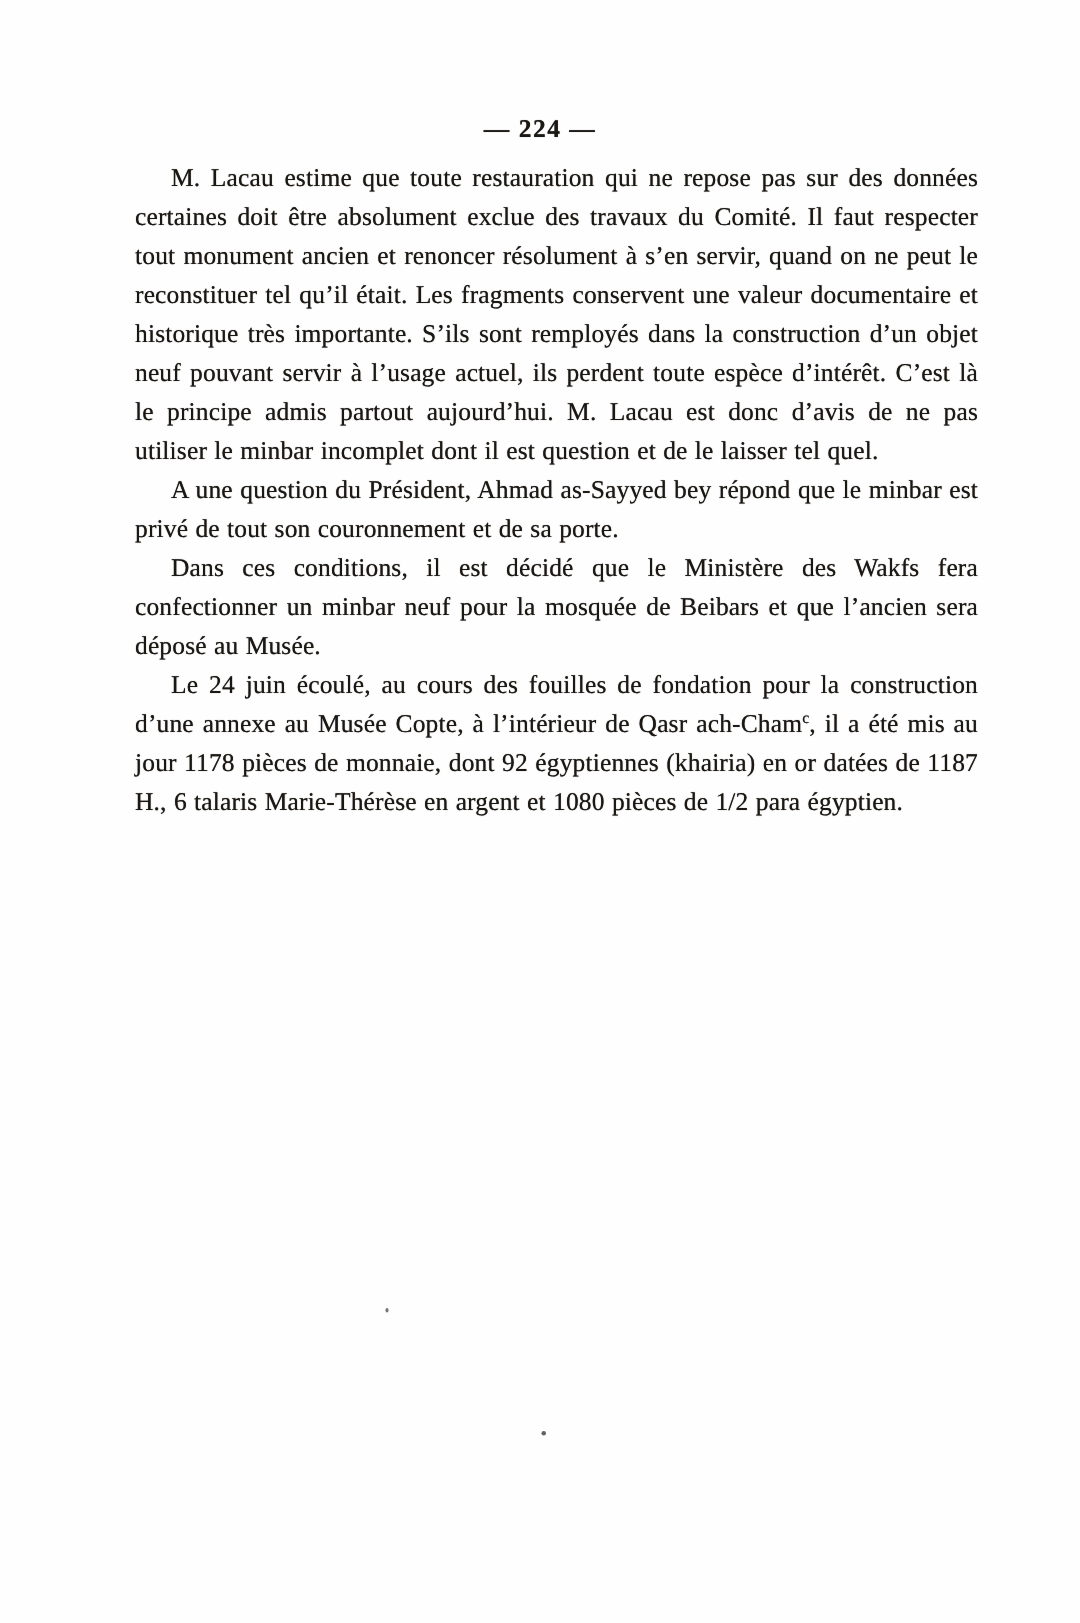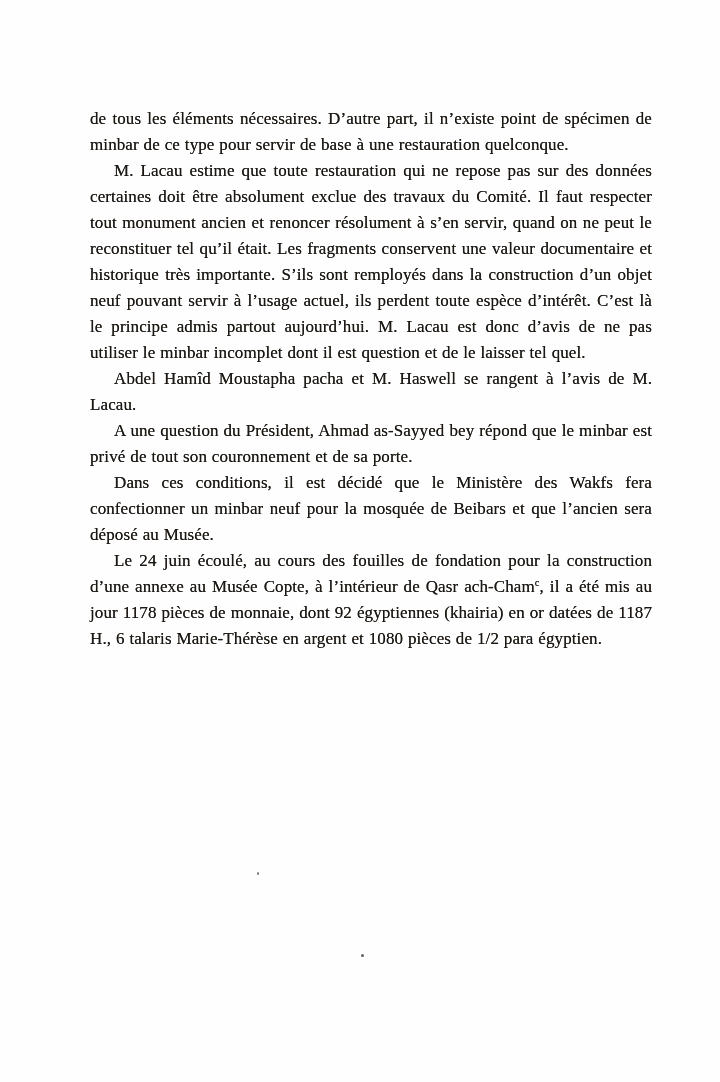--- a/index.html
+++ b/index.html
@@ -81,29 +81,28 @@
     width: 3px;
     height: 3px;
     opacity: 0.85;
   }
 </style>
 </head>
 <body>
 
 <div class="page">
 
+  <div class="page-number">— 224 —</div>
 
   <div class="content">
 
-    <p class="para noindent"><span>de tous les éléments nécessaires. D’autre part, il n’existe point de spécimen de minbar de ce type pour servir de base à une restauration quelconque.</span></p>
 
 
     <p class="para"><span>M. Lacau estime que toute restauration qui ne repose pas sur des données certaines doit être absolument exclue des travaux du Comité. Il faut respecter tout monument ancien et renoncer résolument à s’en servir, quand on ne peut le reconstituer tel qu’il était. Les fragments conservent une valeur documentaire et historique très importante. S’ils sont remployés dans la construction d’un objet neuf pouvant servir à l’usage actuel, ils perdent toute espèce d’intérêt. C’est là le principe admis partout aujourd’hui. M. Lacau est donc d’avis de ne pas utiliser le minbar incomplet dont il est question et de le laisser tel quel.</span></p>
 
-    <p class="para"><span>Abdel Hamîd Moustapha pacha et M. Haswell se rangent à l’avis de M. Lacau.</span></p>
 
     <p class="para"><span>A une question du Président, Ahmad as-Sayyed bey répond que le minbar est privé de tout son couronnement et de sa porte.</span></p>
 
     <p class="para"><span>Dans ces conditions, il est décidé que le Ministère des Wakfs fera confectionner un minbar neuf pour la mosquée de Beibars et que l’ancien sera déposé au Musée.</span></p>
 
 
     <p class="para"><span>Le 24 juin écoulé, au cours des fouilles de fondation pour la construction d’une annexe au Musée Copte, à l’intérieur de Qasr ach-Cham</span><sup>c</sup><span>, il a été mis au jour 1178 pièces de monnaie, dont 92 égyptiennes (</span><span class="it">khairia</span><span>) en or datées de 1187 H., 6 talaris Marie-Thérèse en argent et 1080 pièces de 1/2 para égyptien.</span></p>
 
 
 

